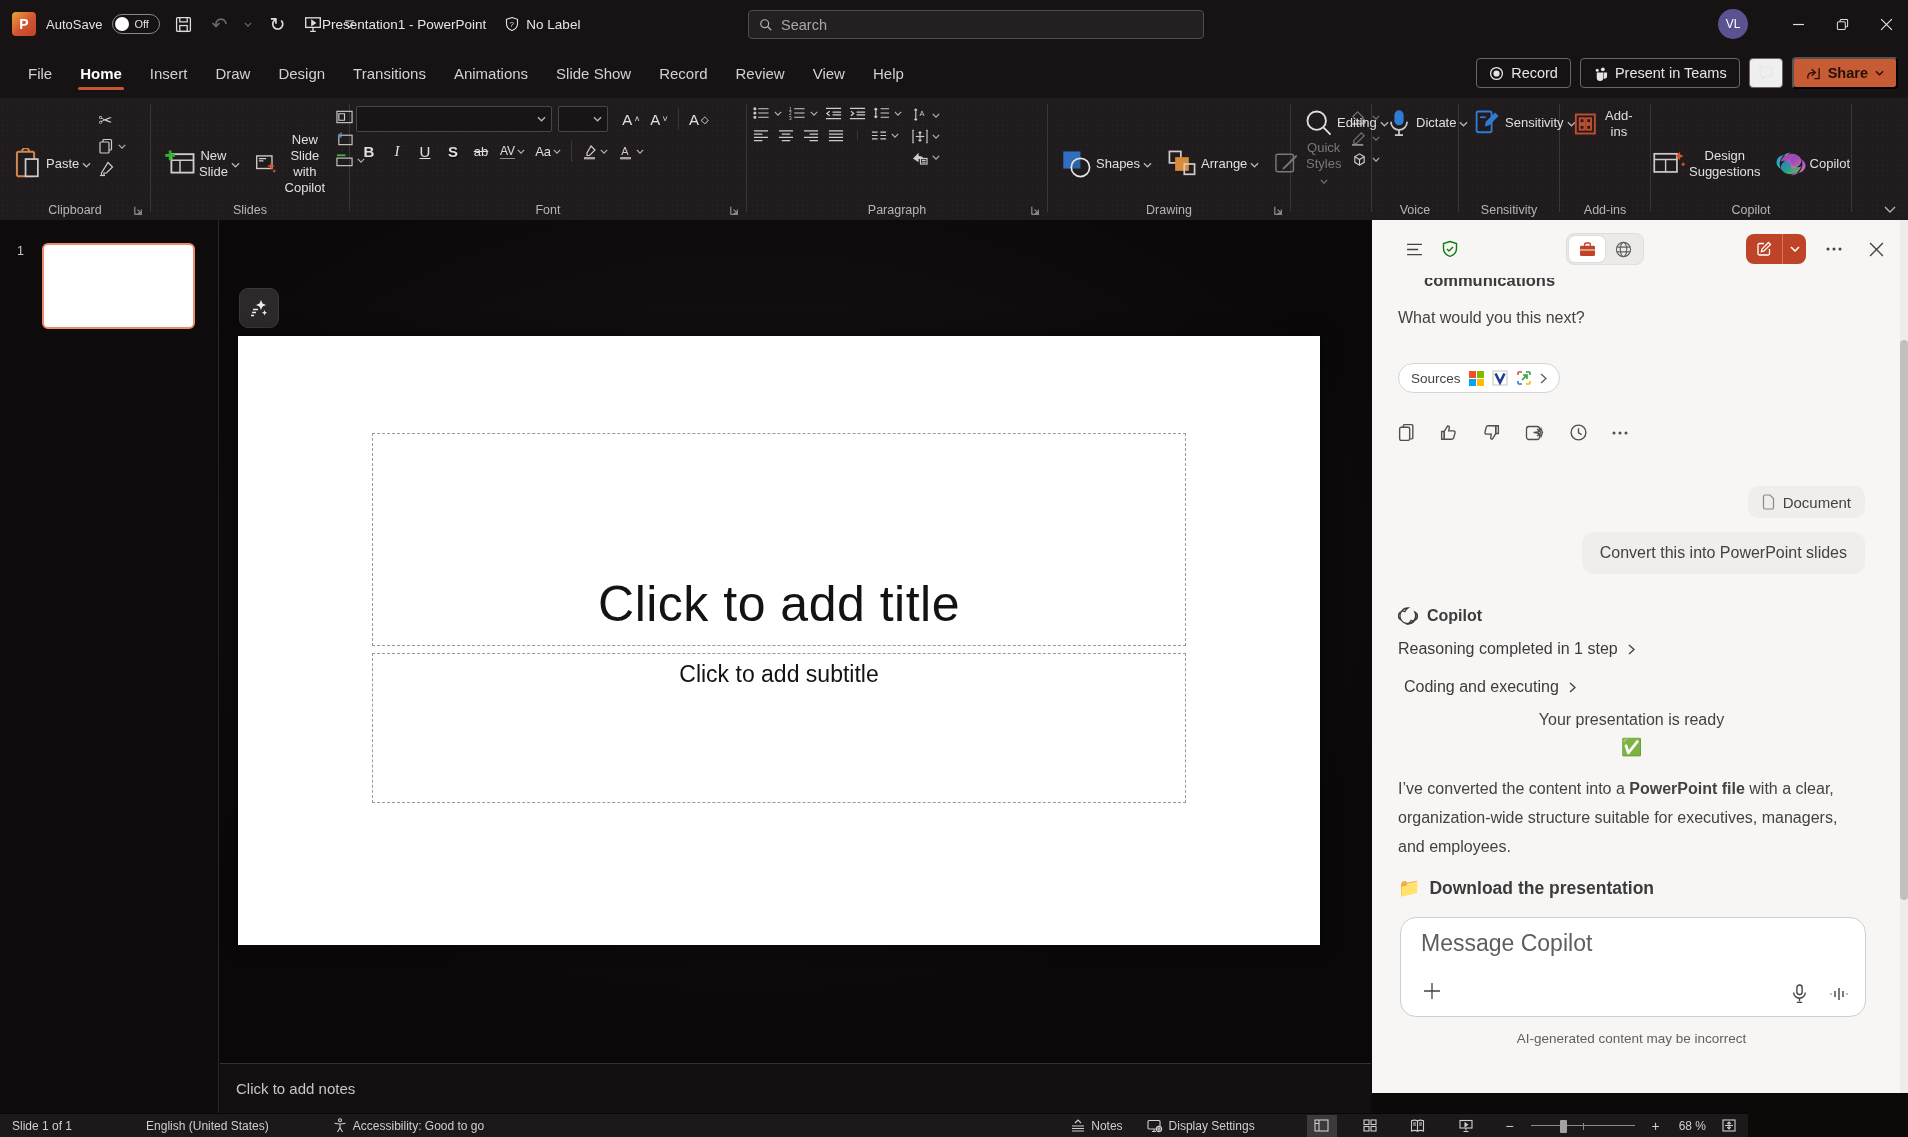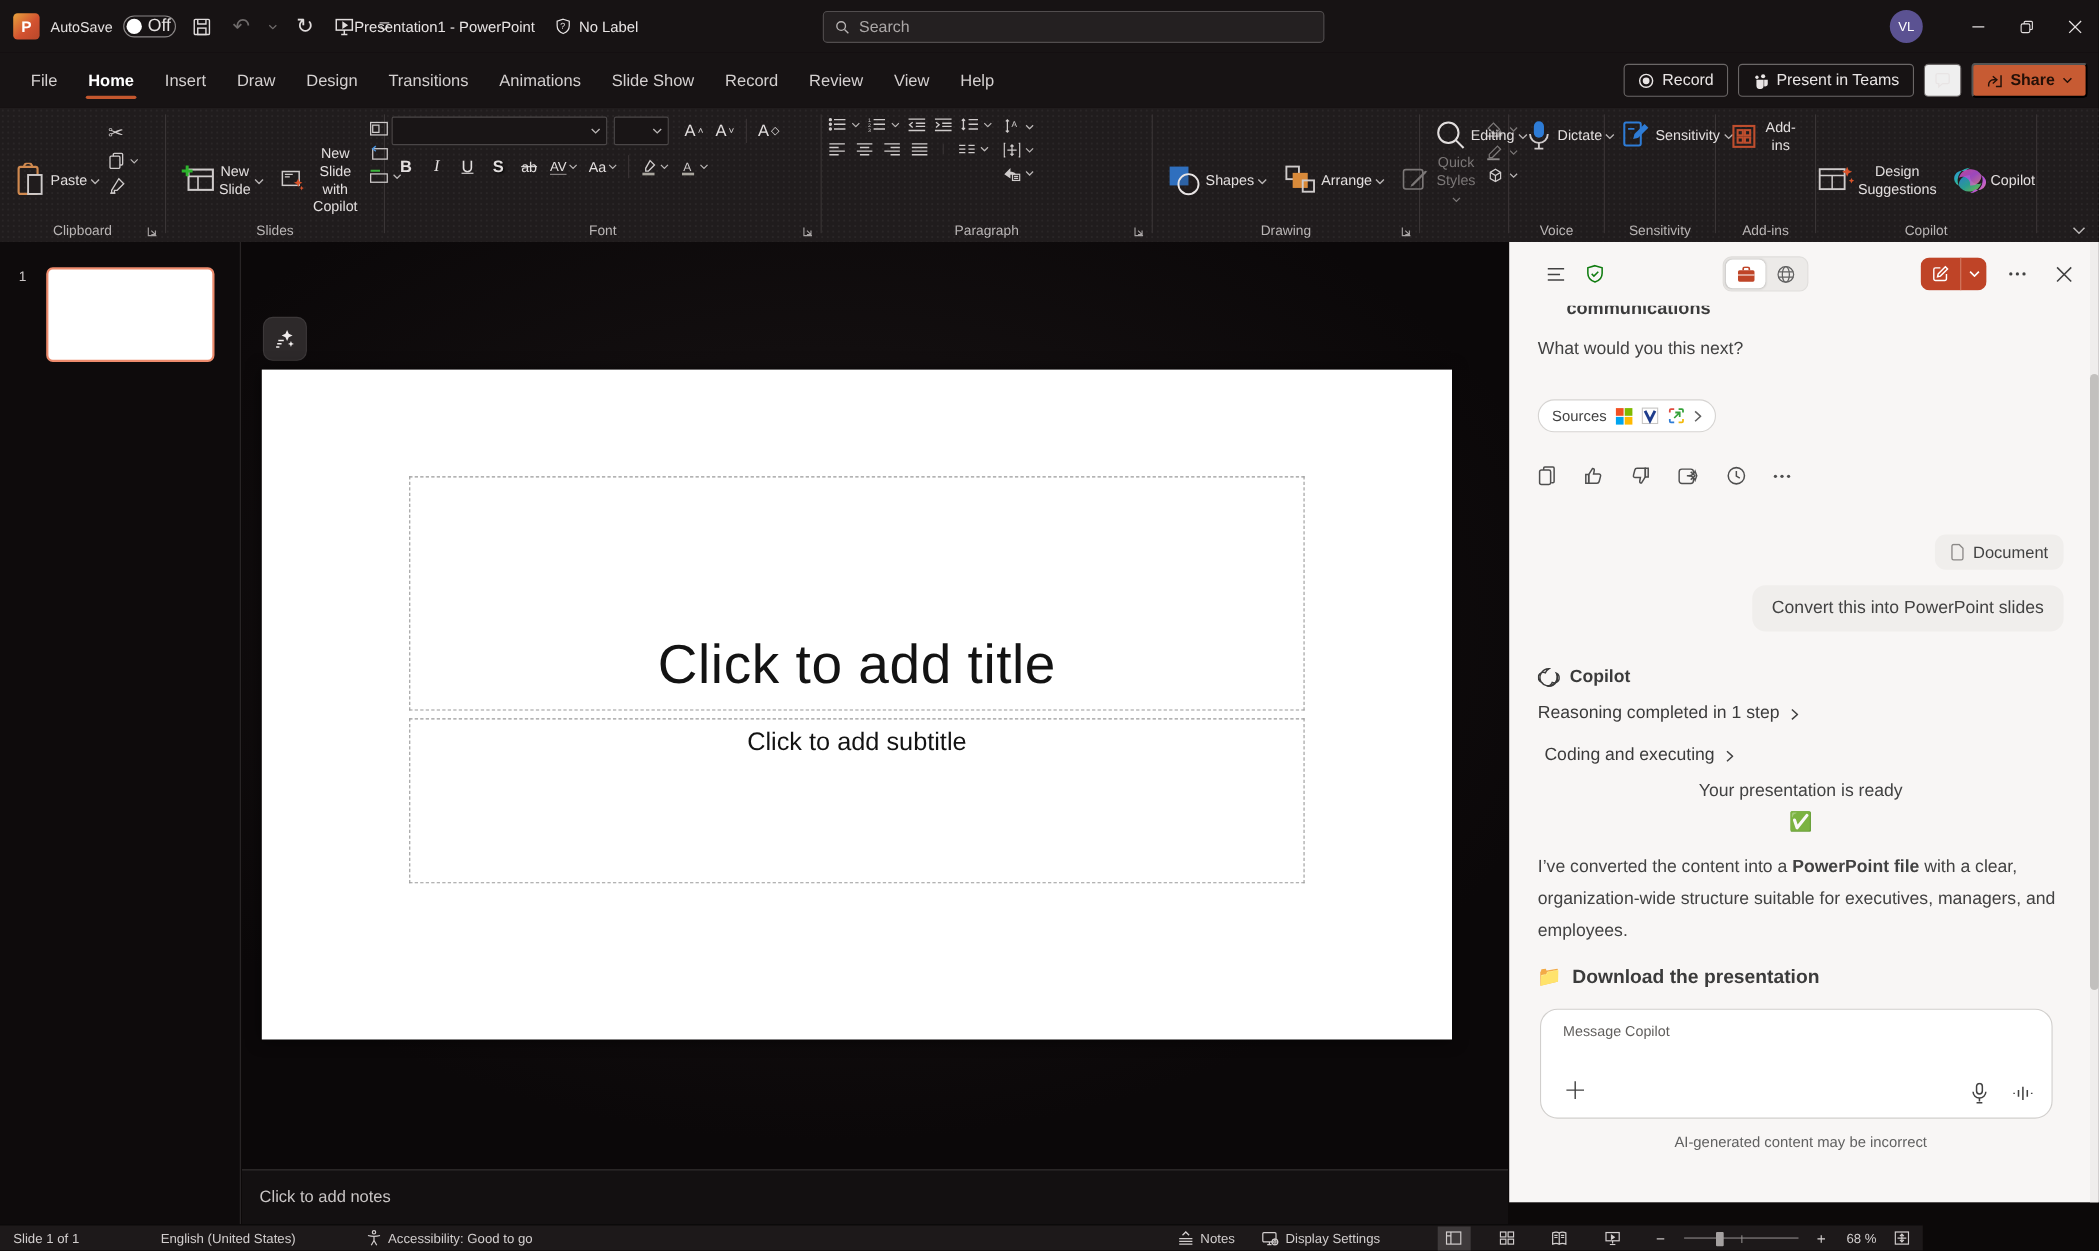--- a/index.html
+++ b/index.html
@@ -7,21 +7,21 @@
   body { font-family:"Liberation Sans", sans-serif; background:#0c0909; position:relative; color:#dcd8d8; }
   svg { display:block; }
 
   
   .titlebar { position:absolute; top:0; left:0; width:1908px; height:48px; background:#171314; display:flex; align-items:center; }
   .tb-left { display:flex; align-items:center; gap:10px; padding-left:12px; }
   .ppt-logo { width:24px; height:24px; border-radius:4px; background:linear-gradient(135deg,#e8a33d 0%,#d35230 55%,#b7472a 100%); color:#fff; font-weight:bold; font-size:14px; display:flex; align-items:center; justify-content:center; }
   .autosave-label { font-size:13px; color:#e4e0e0; }
   .toggle { width:48px; height:20px; border:1px solid #8a8686; border-radius:10px; display:flex; align-items:center; padding:2px; gap:5px; cursor:pointer; }
   .knob { width:14px; height:14px; background:#fff; border-radius:50%; }
-  .toggle-state { font-size:16px; color:#e4e0e0; }
+  .toggle-state { font-size:11px; color:#e4e0e0; }
   .tb-btn { width:26px; height:26px; display:flex; align-items:center; justify-content:center; color:#e0dcdc; border-radius:3px; font-size:17px; }
   .tb-btn.dim { color:#6f6b6b; }
   .tb-chev { color:#c8c4c4; }
   .tb-title { position:absolute; left:322px; top:0; height:48px; display:flex; align-items:center; gap:18px; }
   .tb-title-text { font-size:13.5px; color:#e8e4e4; }
   .nolabel { display:flex; align-items:center; gap:6px; font-size:13.5px; color:#e8e4e4; }
   .searchbox { position:absolute; left:748px; top:10px; width:456px; height:29px; background:#242021; border:1px solid #514d4e; border-radius:4px; display:flex; align-items:center; padding:0 10px; gap:8px; }
   .searchbox input { flex:1; background:transparent; border:none; outline:none; color:#e4e0e0; font-size:14.5px; font-family:"Liberation Sans", sans-serif; }
   .searchbox input::placeholder { color:#aba7a7; }
   .tb-right { position:absolute; right:0; top:0; height:48px; display:flex; align-items:center; }
@@ -78,39 +78,39 @@
   
   .panel { position:absolute; top:220px; left:1372px; width:536px; height:873px; background:#f8f6f5; color:#424242; }
   .panel-header { position:absolute; top:0; left:0; right:0; height:58px; display:flex; align-items:center; padding:0 18px 0 28px; }
   .ph-icon { width:28px; height:28px; display:flex; align-items:center; justify-content:center; border-radius:5px; color:#424242; }
   .seg-toggle { margin-left:auto; margin-right:auto; display:flex; background:#eceae8; border:1px solid #e0dedc; border-radius:8px; padding:2px; }
   .seg { width:36px; height:26px; display:flex; align-items:center; justify-content:center; border-radius:6px; }
   .seg.sel { background:#ffffff; box-shadow:0 0 2px rgba(0,0,0,.18); }
   .newchat { display:flex; border-radius:8px; overflow:hidden; margin-right:14px; }
   .newchat .nc-main { width:36px; height:30px; background:#bf4427; display:flex; align-items:center; justify-content:center; color:#fff; }
   .newchat .nc-drop { width:24px; height:30px; background:#bf4427; border-left:1px solid #d2785f; display:flex; align-items:center; justify-content:center; color:#fff; }
-  .panel-body { position:absolute; top:58px; left:0; right:8px; bottom:0; padding:0 24px 0 26px; font-size:16px; }
+  .panel-body { position:absolute; top:58px; left:0; right:8px; bottom:0; padding:0 35px 0 26px; font-size:16px; }
   .clipped-line { height:15px; overflow:hidden; margin-left:26px; }
   .clipped-line span { display:block; margin-top:-7px; font-weight:bold; font-size:16.5px; color:#3b3b3b; }
   .question { margin-top:16px; color:#424242; }
   .sources-pill { margin-top:36px; display:inline-flex; align-items:center; gap:8px; height:30px; padding:0 12px; border:1px solid #d6d4d2; border-radius:15px; background:#fff; font-size:13.5px; color:#424242; }
   .mslogo { display:grid; grid-template-columns:7px 7px; grid-template-rows:7px 7px; gap:1px; }
   .mslogo i { display:block; }
   .chat-actions { margin-top:30px; display:flex; align-items:center; gap:24px; color:#4f4f4f; }
   .right-align { display:flex; justify-content:flex-end; }
   .doc-chip { margin-top:44px; display:inline-flex; align-items:center; gap:8px; height:32px; padding:0 14px; background:#f0eeec; border-radius:10px; font-size:15px; color:#424242; }
   .user-bubble { margin-top:14px; background:#f0eeec; border-radius:12px; padding:12px 18px; font-size:16px; color:#424242; }
   .copilot-row { margin-top:32px; display:flex; align-items:center; gap:9px; font-weight:bold; color:#3b3b3b; }
   .step-row { margin-top:14px; display:flex; align-items:center; gap:10px; font-weight:normal; color:#3b3b3b; }
   .step-row.indent { margin-left:6px; margin-top:20px; }
   .ready-row { margin-top:15px; display:flex; align-items:center; gap:8px; color:#424242;flex-direction:column; }
   .answer { margin-top:16px; line-height:29px; color:#424242; }
   .download-row { margin-top:16px; display:flex; align-items:center; gap:9px; font-weight:bold; font-size:17.5px; color:#3b3b3b; }
   .input-box { margin-top:18px; margin-left:2px; width:466px; height:100px; background:#fff; border:1px solid #d1cfcd; border-radius:16px; position:relative; }
-  .input-box textarea { position:absolute; top:12px; left:20px; right:20px; height:40px; border:none; outline:none; resize:none; font-family:"Liberation Sans", sans-serif; font-size:13px; color:#3b82f6; background:transparent; }
+  .input-box textarea { position:absolute; top:12px; left:20px; right:20px; height:40px; border:none; outline:none; resize:none; font-family:"Liberation Sans", sans-serif; font-size:23px; color:#3b82f6; background:transparent; }
   .input-box textarea::placeholder { color:#605e5c; }
   .ib-plus { position:absolute; left:18px; bottom:12px; width:26px; height:26px; display:flex; align-items:center; justify-content:center; color:#424242; }
   .ib-right { position:absolute; right:16px; bottom:12px; display:flex; align-items:center; gap:22px; color:#424242; }
   .disclaimer { margin-top:14px; text-align:center; font-size:13.5px; color:#616161; }
   .panel-scroll { position:absolute; right:0; top:0; width:8px; height:873px; background:#efedec; }
   .panel-scroll .thumb { position:static; display:block; width:8px; height:560px; margin-top:120px; background:#c2c0be; border:none; border-radius:4px; }
 
   
   .statusbar { position:absolute; bottom:0; left:0; width:1748px; height:24px; background:#1d191a; border-top:1px solid #080606; display:flex; align-items:center; font-size:12px; color:#d2cece; }
   .sb-item { display:flex; align-items:center; gap:6px; padding:0 12px; height:24px; }

